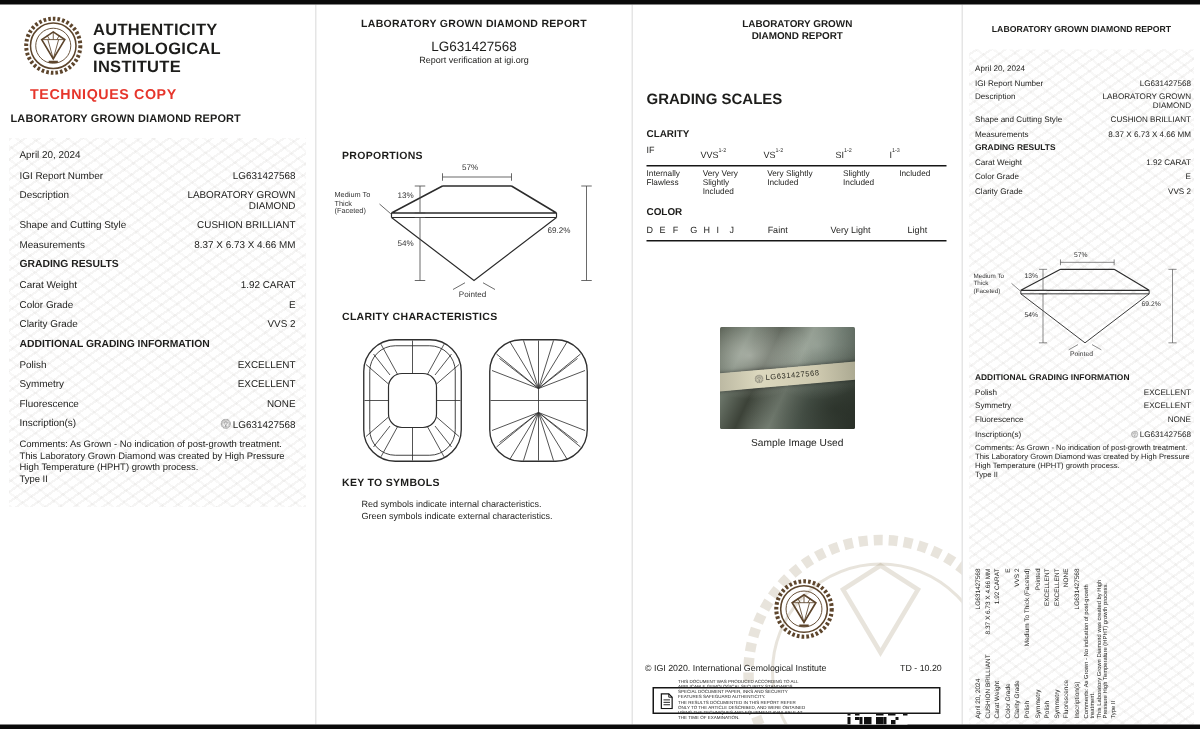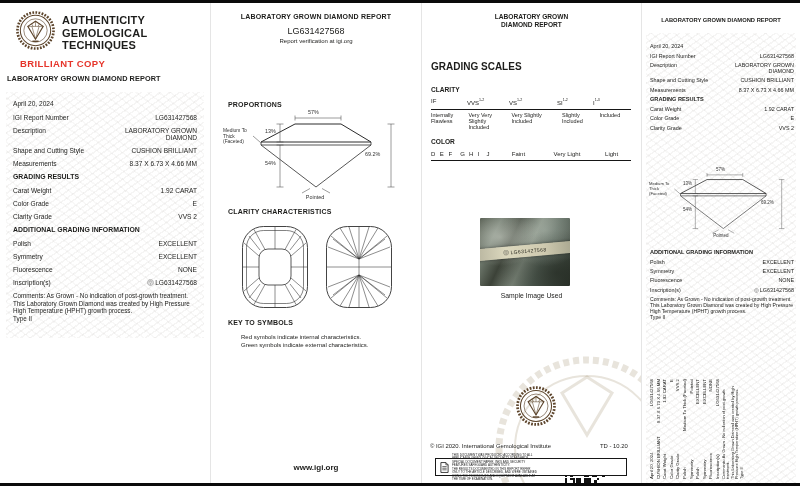--- a/index.html
+++ b/index.html
@@ -139,23 +139,23 @@
   <div class="sep" style="left:421px"></div>
   <div class="sep" style="left:641px"></div>
 
   <div class="abs" style="left:0;top:0;width:210px;height:480px">
     <svg class="abs" style="left:15px;top:7px;width:41px;height:41px;color:#5d452c">
         <use href="#seal"></use>
       </svg>
     <div class="abs brand-name" style="left:62px;top:11px">
       <div>AUTHENTICITY</div>
       <div>GEMOLOGICAL</div>
-      <div>TECHNIQUES</div>
-    </div>
-    <div class="abs ecopy" style="left:20px;top:55px;color:#e6352b">BRILLIANT COPY</div>
+      <div>INSTITUTE</div>
+    </div>
+    <div class="abs ecopy" style="left:20px;top:55px;color:#e6352b">TECHNIQUES COPY</div>
     <div class="abs p1-title" style="left:7px;top:71px">LABORATORY GROWN DIAMOND REPORT</div>
 
     <div class="abs databox wm" style="left:6px;top:89px;width:198px;height:246px">
       <div class="date">April 20, 2024</div>
       <div class="r">
         <span class="lb">IGI Report Number</span>
         <span class="v">LG631427568</span>
       </div>
       <div class="r">
         <span class="lb">Description</span>
@@ -234,21 +234,20 @@
     <svg class="abs" style="left:112px;top:220px;width:72px;height:88px">
         <use href="#cushion-pav"></use>
       </svg>
 
     <div class="abs sec-h" style="left:17px;top:316px">KEY TO SYMBOLS</div>
     <div class="abs small6" style="left:30px;top:331px;line-height:7.6px">
       <div>Red symbols indicate internal characteristics.</div>
       <div>Green symbols indicate external characteristics.</div>
     </div>
 
-    <div class="abs ctr bold" style="left:0;top:460px;width:210px;font-size:8px">www.igi.org</div>
   </div>
 
   <div class="abs" style="left:422px;top:0;width:219px;height:480px">
     <div class="abs ctr" style="left:0;top:10px;width:219px;font-size:6.6px;font-weight:700;line-height:8px">
       <div>LABORATORY GROWN</div>
       <div>DIAMOND REPORT</div>
     </div>
 
     <div class="abs bold" style="left:9px;top:58px;font-size:10px">GRADING SCALES</div>
     <div class="abs bold" style="left:9px;top:83px;font-size:6.6px">CLARITY</div>

